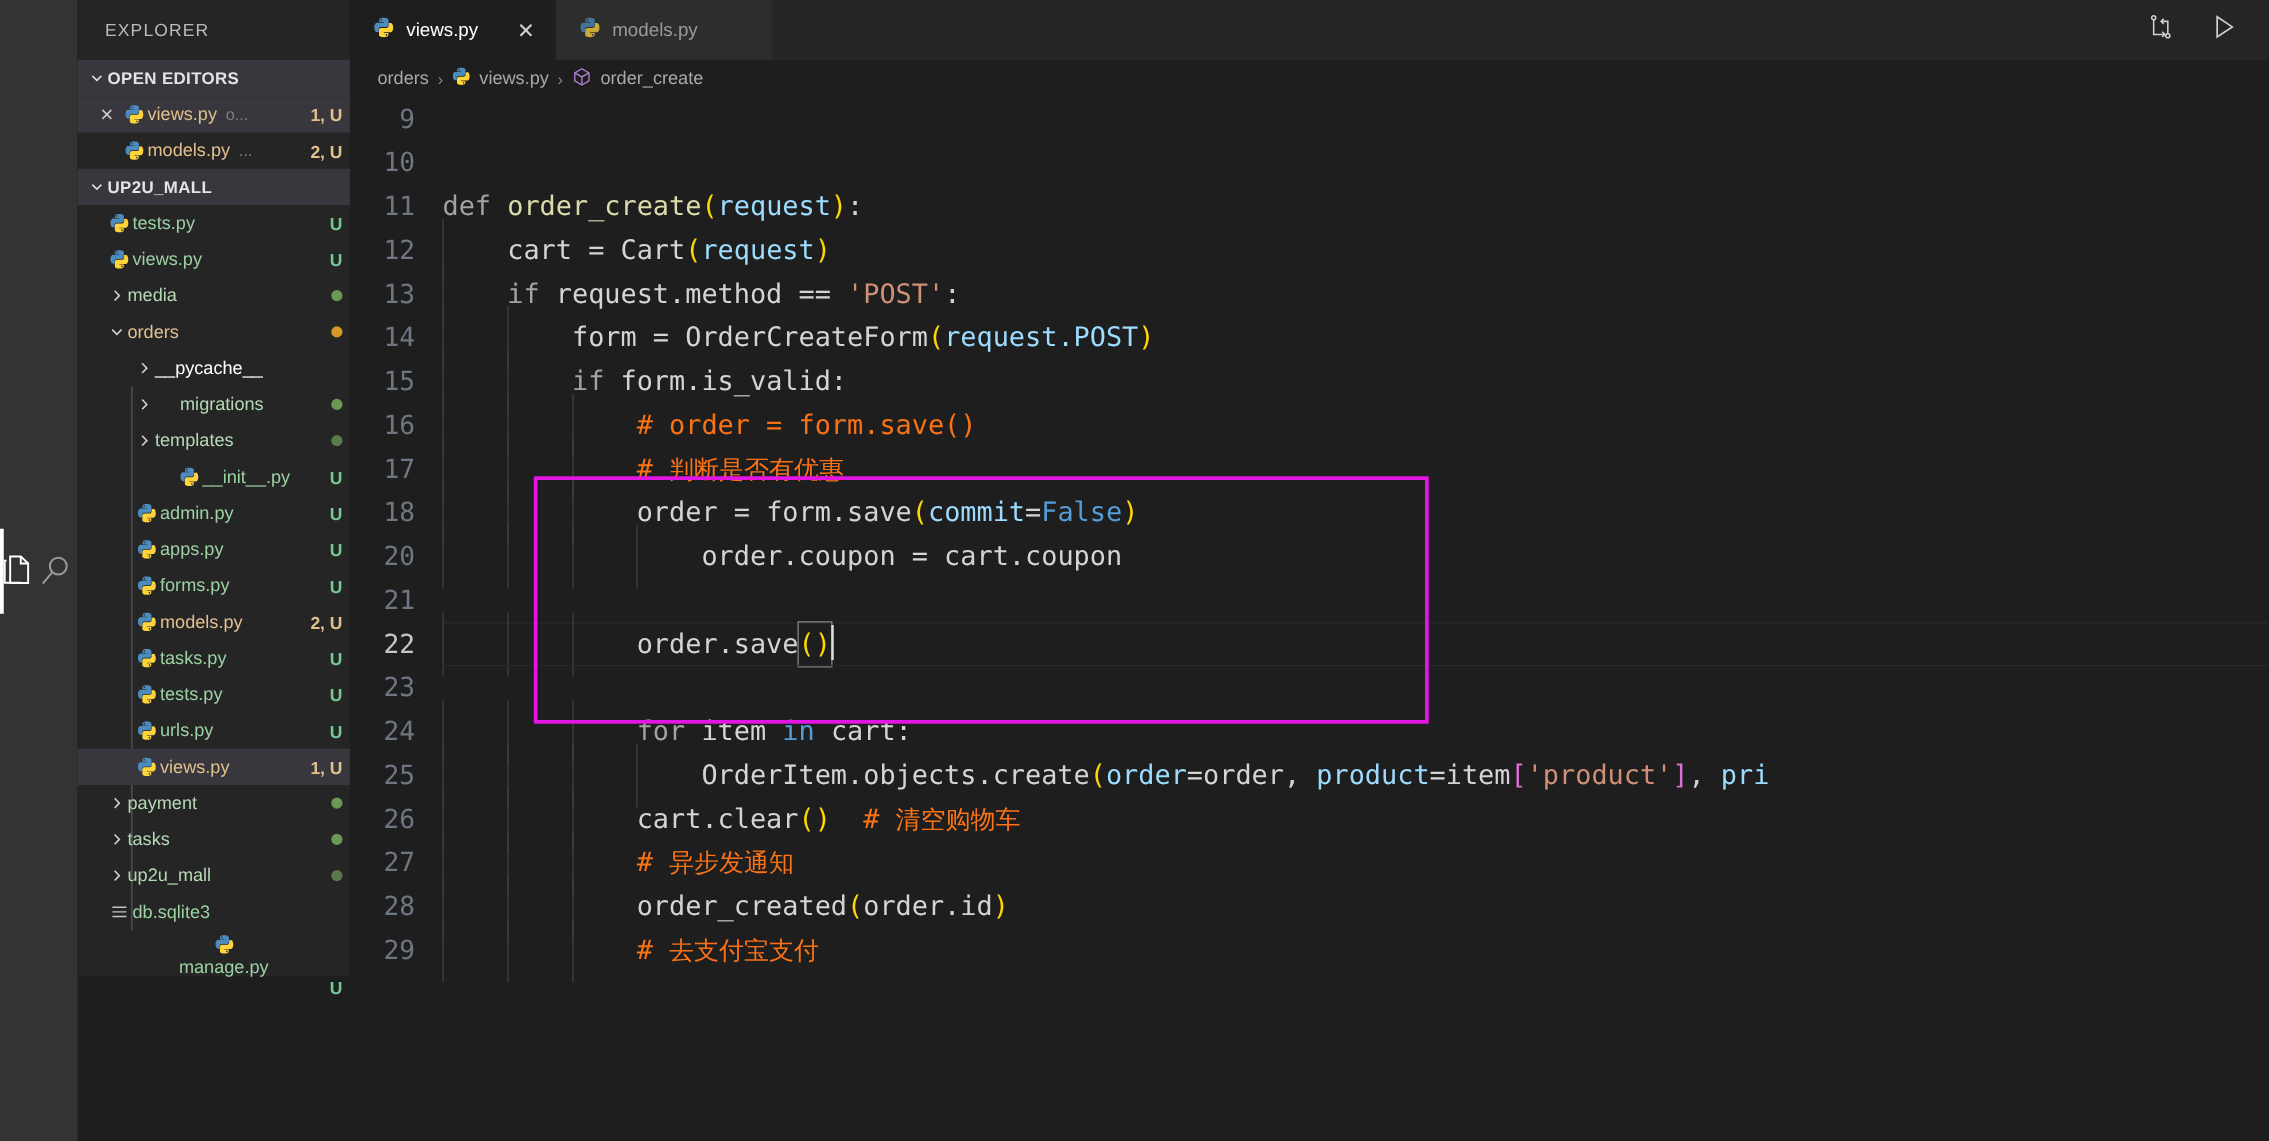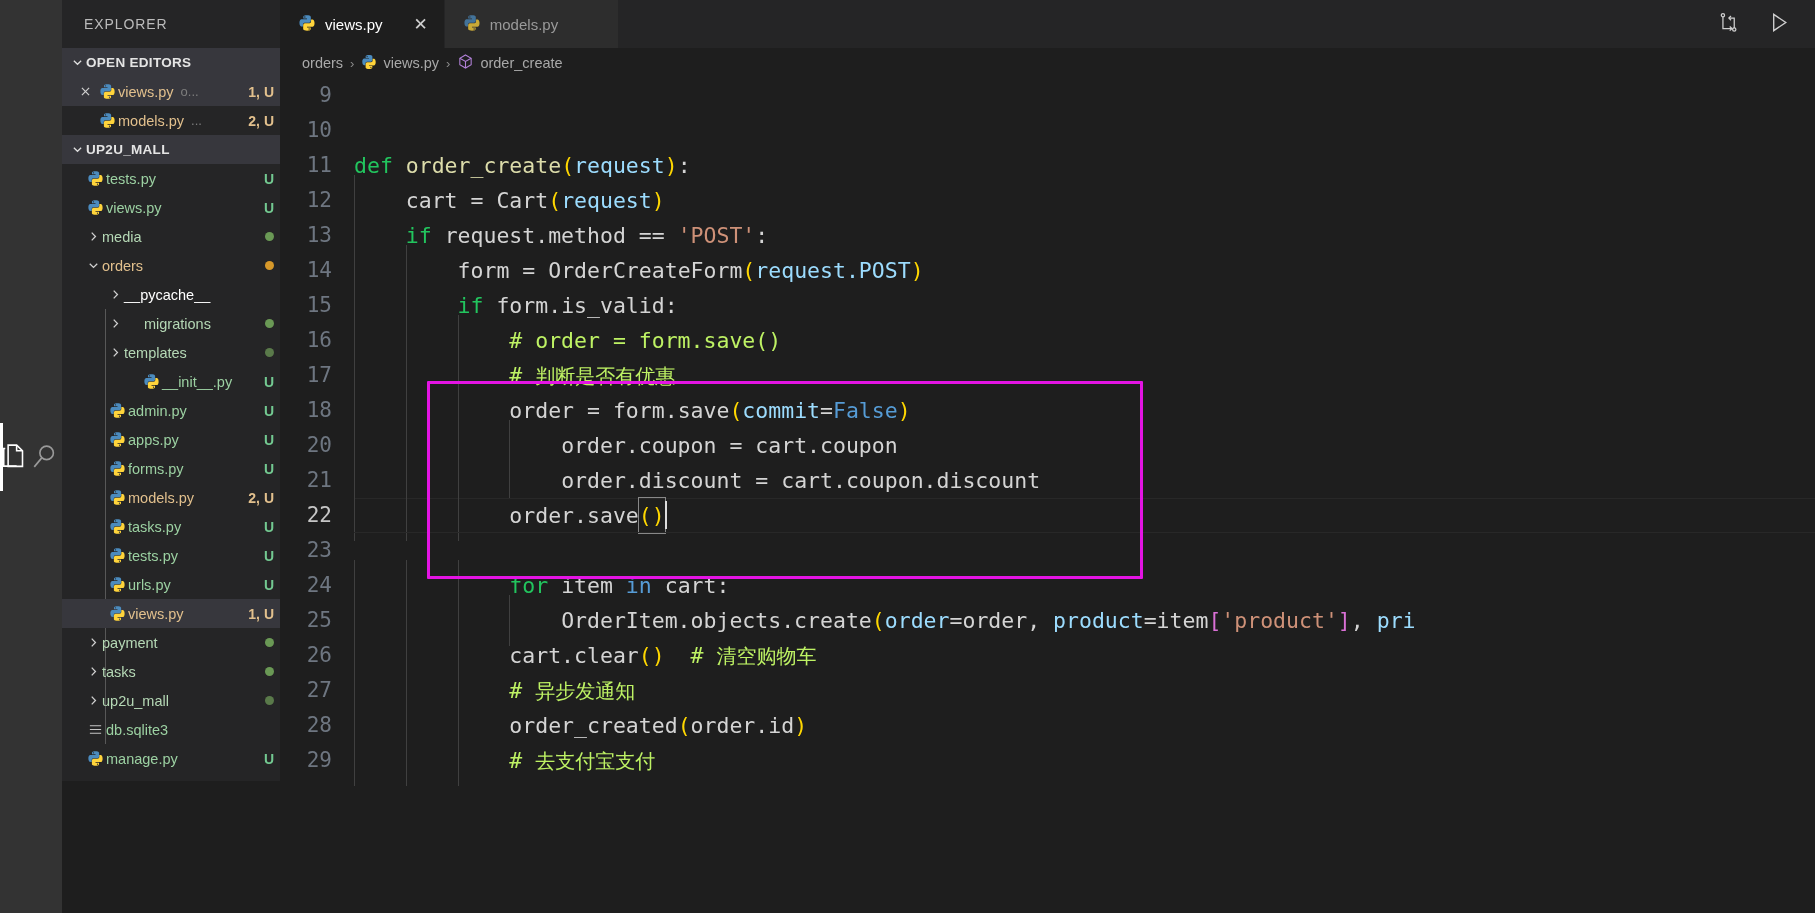--- a/index.html
+++ b/index.html
@@ -148,28 +148,28 @@
   .lnum.cur { color: #c6c6c6; }
   .ctext { position: relative; padding-left: 0; }
 
   .ig { display: inline-block; position: relative; }
   .ig::before {
     content: ""; position: absolute; left: 0; top: -8px; bottom: -8px;
     width: 1px; background: #404040;
   }
 
   
-  .t-kw      { color: #22c55e; }   
+  .t-kw      { color: #a3a3a3; }   
   .t-kw2     { color: #569cd6; }   
   .t-fn      { color: #dcdcaa; }
   .t-cls     { color: #d4d4d4; }
   .t-var     { color: #d4d4d4; }
   .t-param   { color: #9cdcfe; }
   .t-str     { color: #ce9178; }
-  .t-cmt     { color: #bef264; }
+  .t-cmt     { color: #f97316; }
   .t-op      { color: #d4d4d4; }
   .p-yellow  { color: #ffd700; }
   .p-pink    { color: #da70d6; }
 
   
   .annot-box {
     position: absolute; border: 3px solid #e414e4;
     pointer-events: none; z-index: 5; border-radius: 1px;
   }
   
@@ -498,21 +498,21 @@
           <span class="dot dim"></span>
         </div>
         <div class="row" style="padding-left: 22px;">
           <span class="pyicon">
             <svg width="15" height="15" viewBox="0 0 16 16" fill="none" stroke="#c5c5c5" stroke-width="1.2">
               <path d="M2 4h12M2 8h12M2 12h12"></path>
             </svg>
           </span>
           <span class="lbl fname-py">db.sqlite3</span>
         </div>
-        <div class="row" style="padding-left: 22px;">
+        <div class="row" style="padding-left: 22px; flex-direction: column;">
           <span class="pyicon">
             <svg width="17" height="17" viewBox="0 0 16 16">
               <path d="M7.9 1.1c-3.4 0-3.2 1.5-3.2 1.5v1.5h3.3v.5H3.5s-2.2-.3-2.2 3.2c0 3.5 1.9 3.4 1.9 3.4h1.2V9.6s-.1-1.9 1.9-1.9h3.3s1.8 0 1.8-1.7V2.8s.3-1.7-3.5-1.7zM6.1 2.1c.3 0 .6.3.6.6s-.3.6-.6.6-.6-.3-.6-.6.3-.6.6-.6z" fill="#4b8bbe"></path>
               <path d="M8.1 14.9c3.4 0 3.2-1.5 3.2-1.5v-1.5H8v-.5h4.5s2.2.3 2.2-3.2c0-3.5-1.9-3.4-1.9-3.4h-1.2v1.6s.1 1.9-1.9 1.9H6.4s-1.8 0-1.8 1.7v3.2s-.3 1.7 3.5 1.7zm1.8-1c-.3 0-.6-.3-.6-.6s.3-.6.6-.6.6.3.6.6-.3.6-.6.6z" fill="#ffd43b"></path>
             </svg>
           </span>
           <span class="lbl fname-py">manage.py</span>
           <span class="status u">U</span>
         </div>
       </div>
@@ -593,21 +593,21 @@
           <div class="cline"><div class="lnum">10</div><div class="ctext"></div></div>
           <div class="cline"><div class="lnum">11</div><div class="ctext"><span class="t-kw">def </span><span class="t-fn">order_create</span><span class="p-yellow">(</span><span class="t-param">request</span><span class="p-yellow">)</span><span class="t-op">:</span></div></div>
           <div class="cline"><div class="lnum">12</div><div class="ctext"><span class="ig">&nbsp;&nbsp;&nbsp;&nbsp;</span><span class="t-var">cart </span><span class="t-op">= </span><span class="t-cls">Cart</span><span class="p-yellow">(</span><span class="t-param">request</span><span class="p-yellow">)</span></div></div>
           <div class="cline"><div class="lnum">13</div><div class="ctext"><span class="ig">&nbsp;&nbsp;&nbsp;&nbsp;</span><span class="t-kw">if </span><span class="t-var">request.method </span><span class="t-op">== </span><span class="t-str">'POST'</span><span class="t-op">:</span></div></div>
           <div class="cline"><div class="lnum">14</div><div class="ctext"><span class="ig">&nbsp;&nbsp;&nbsp;&nbsp;</span><span class="ig">&nbsp;&nbsp;&nbsp;&nbsp;</span><span class="t-var">form </span><span class="t-op">= </span><span class="t-cls">OrderCreateForm</span><span class="p-yellow">(</span><span class="t-param">request.POST</span><span class="p-yellow">)</span></div></div>
           <div class="cline"><div class="lnum">15</div><div class="ctext"><span class="ig">&nbsp;&nbsp;&nbsp;&nbsp;</span><span class="ig">&nbsp;&nbsp;&nbsp;&nbsp;</span><span class="t-kw">if </span><span class="t-var">form.is_valid</span><span class="t-op">:</span></div></div>
           <div class="cline"><div class="lnum">16</div><div class="ctext"><span class="ig">&nbsp;&nbsp;&nbsp;&nbsp;</span><span class="ig">&nbsp;&nbsp;&nbsp;&nbsp;</span><span class="ig">&nbsp;&nbsp;&nbsp;&nbsp;</span><span class="t-cmt"># order = form.save()</span></div></div>
           <div class="cline"><div class="lnum">17</div><div class="ctext"><span class="ig">&nbsp;&nbsp;&nbsp;&nbsp;</span><span class="ig">&nbsp;&nbsp;&nbsp;&nbsp;</span><span class="ig">&nbsp;&nbsp;&nbsp;&nbsp;</span><span class="t-cmt"># </span><span class="t-cmt cjk">判断是否有优惠</span></div></div>
           <div class="cline"><div class="lnum">18</div><div class="ctext"><span class="ig">&nbsp;&nbsp;&nbsp;&nbsp;</span><span class="ig">&nbsp;&nbsp;&nbsp;&nbsp;</span><span class="ig">&nbsp;&nbsp;&nbsp;&nbsp;</span><span class="t-var">order </span><span class="t-op">= </span><span class="t-var">form.save</span><span class="p-yellow">(</span><span class="t-param">commit</span><span class="t-op">=</span><span class="t-kw2">False</span><span class="p-yellow">)</span></div></div>
           <div class="cline"><div class="lnum">20</div><div class="ctext"><span class="ig">&nbsp;&nbsp;&nbsp;&nbsp;</span><span class="ig">&nbsp;&nbsp;&nbsp;&nbsp;</span><span class="ig">&nbsp;&nbsp;&nbsp;&nbsp;</span><span class="ig">&nbsp;&nbsp;&nbsp;&nbsp;</span><span class="t-var">order.coupon </span><span class="t-op">= </span><span class="t-var">cart.coupon</span></div></div>
-          <div class="cline"><div class="lnum">21</div><div class="ctext"><span class="ig">&nbsp;&nbsp;&nbsp;&nbsp;</span><span class="ig">&nbsp;&nbsp;&nbsp;&nbsp;</span><span class="ig">&nbsp;&nbsp;&nbsp;&nbsp;</span><span class="ig">&nbsp;&nbsp;&nbsp;&nbsp;</span><span class="t-var">order.discount </span><span class="t-op">= </span><span class="t-var">cart.coupon.discount</span></div></div>
+          <div class="cline"><div class="lnum">21</div></div>
           <div class="cline current"><div class="lnum cur">22</div><div class="ctext"><span class="ig">&nbsp;&nbsp;&nbsp;&nbsp;</span><span class="ig">&nbsp;&nbsp;&nbsp;&nbsp;</span><span class="ig">&nbsp;&nbsp;&nbsp;&nbsp;</span><span class="t-var">order.save</span><span class="bracket-match p-yellow">()</span><span class="cursor"></span></div></div>
           <div class="cline"><div class="lnum">23</div><div class="ctext"></div></div>
           <div class="cline"><div class="lnum">24</div><div class="ctext"><span class="ig">&nbsp;&nbsp;&nbsp;&nbsp;</span><span class="ig">&nbsp;&nbsp;&nbsp;&nbsp;</span><span class="ig">&nbsp;&nbsp;&nbsp;&nbsp;</span><span class="t-kw">for </span><span class="t-var">item </span><span class="t-kw2">in </span><span class="t-var">cart</span><span class="t-op">:</span></div></div>
           <div class="cline"><div class="lnum">25</div><div class="ctext"><span class="ig">&nbsp;&nbsp;&nbsp;&nbsp;</span><span class="ig">&nbsp;&nbsp;&nbsp;&nbsp;</span><span class="ig">&nbsp;&nbsp;&nbsp;&nbsp;</span><span class="ig">&nbsp;&nbsp;&nbsp;&nbsp;</span><span class="t-var">OrderItem.objects.create</span><span class="p-yellow">(</span><span class="t-param">order</span><span class="t-op">=</span><span class="t-var">order, </span><span class="t-param">product</span><span class="t-op">=</span><span class="t-var">item</span><span class="p-pink">[</span><span class="t-str">'product'</span><span class="p-pink">]</span><span class="t-op">, </span><span class="t-param">pri</span></div></div>
           <div class="cline"><div class="lnum">26</div><div class="ctext"><span class="ig">&nbsp;&nbsp;&nbsp;&nbsp;</span><span class="ig">&nbsp;&nbsp;&nbsp;&nbsp;</span><span class="ig">&nbsp;&nbsp;&nbsp;&nbsp;</span><span class="t-var">cart.clear</span><span class="p-yellow">()</span><span class="t-cmt">  # </span><span class="t-cmt cjk">清空购物车</span></div></div>
           <div class="cline"><div class="lnum">27</div><div class="ctext"><span class="ig">&nbsp;&nbsp;&nbsp;&nbsp;</span><span class="ig">&nbsp;&nbsp;&nbsp;&nbsp;</span><span class="ig">&nbsp;&nbsp;&nbsp;&nbsp;</span><span class="t-cmt"># </span><span class="t-cmt cjk">异步发通知</span></div></div>
           <div class="cline"><div class="lnum">28</div><div class="ctext"><span class="ig">&nbsp;&nbsp;&nbsp;&nbsp;</span><span class="ig">&nbsp;&nbsp;&nbsp;&nbsp;</span><span class="ig">&nbsp;&nbsp;&nbsp;&nbsp;</span><span class="t-var">order_created</span><span class="p-yellow">(</span><span class="t-var">order.id</span><span class="p-yellow">)</span></div></div>
           <div class="cline"><div class="lnum">29</div><div class="ctext"><span class="ig">&nbsp;&nbsp;&nbsp;&nbsp;</span><span class="ig">&nbsp;&nbsp;&nbsp;&nbsp;</span><span class="ig">&nbsp;&nbsp;&nbsp;&nbsp;</span><span class="t-cmt"># </span><span class="t-cmt cjk">去支付宝支付</span></div></div>
         </div>
       <div class="annot-box" id="annot" style="border-color: rgb(228, 20, 228); left: 147px; top: 303px; width: 716px; height: 198px;"></div>

